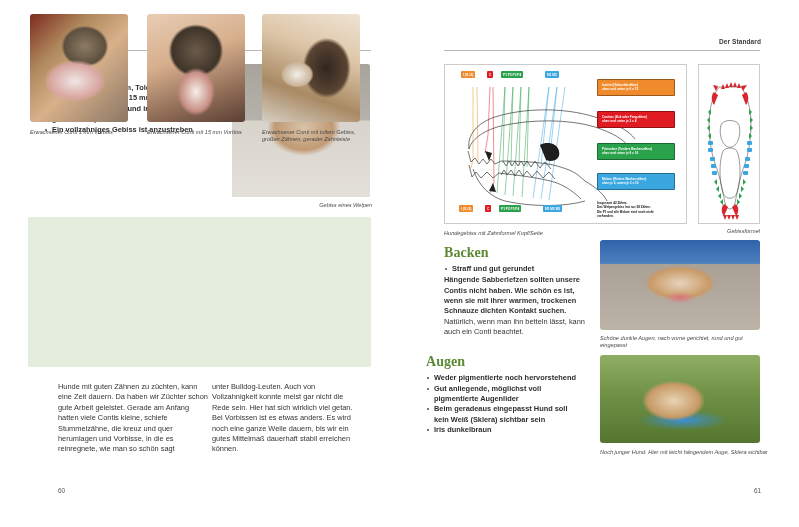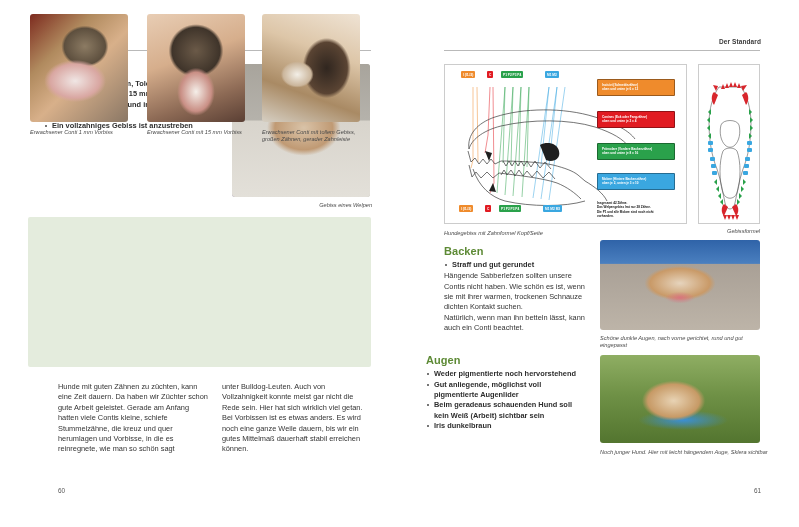--- a/index.html
+++ b/index.html
@@ -38,21 +38,21 @@
   .tri {
     display:inline-block; width:0;height:0;
     border-left:3.5px solid #6f9b3f;
     border-top:2.6px solid transparent;
     border-bottom:2.6px solid transparent;
     margin-right:3px; position:relative; top:0px;
   }
 
   
   h2.sec {
-    font-size:11px; color:#5d8a35; font-weight:bold; letter-spacing:.05px;
+    font-size:14px; color:#5d8a35; font-weight:bold; letter-spacing:.05px;font-family:Liberation Serif, serif;
   }
   ul.bullets { list-style:none; margin-top:3px; }
   ul.bullets li {
     position:relative; padding-left:8px;
     font-size:7.4px; font-weight:bold; color:#2e2e2e;
     line-height:10.2px; margin-bottom:.4px;
   }
   ul.bullets li:before {
     content:""; position:absolute; left:1px; top:4px;
     width:2px; height:2px; border-radius:50%; background:#4a4a4a;
@@ -77,21 +77,21 @@
     position:absolute; left:28px; top:217px; width:343px; height:150px;
     background:#e4ecdd; border-radius:2px;
   }
   .gb-photo { position:absolute; top:14px; width:98px; height:108px;
               border-radius:3px; overflow:hidden; }
   .gb1 { left:30px; } .gb2 { left:147px; } .gb3 { left:262px; }
   .gb-cap { position:absolute; top:129px; width:104px; }
   .gc1 { left:30px; } .gc2 { left:147px; } .gc3 { left:262px; }
 
   .col-a { position:absolute; left:58px;  top:382px; width:152px; }
-  .col-b { position:absolute; left:222px; top:382px; width:150px; }
+  .col-b { position:absolute; left:212px; top:382px; width:150px; }
   .folio-left  { position:absolute; left:58px; top:487px; }
 
   
   .diagram-box {
     position:absolute; left:445px; top:64px; width:243px; height:160px;
     background:#fff; border:1px solid #cccccc;
   }
   .formel-box {
     position:absolute; left:699px; top:64px; width:62px; height:160px;
     background:#fff; border:1px solid #cccccc;
@@ -386,30 +386,30 @@
     </div>
 
     <div class="cap cap-diagram" style="left:45px;">Hundegebiss mit Zahnformel Kopf/Seite</div>
     <div class="cap cap-formel" style="left:299px;">Gebissformel</div>
 
     <div class="backen-block" style="left:45px;">
       <h2 class="sec">Backen</h2>
       <ul class="bullets">
         <li>Straff und gut gerundet</li>
       </ul>
-      <p class="body" style="margin-top:1px;">Hängende Sabberlefzen sollten unsere Contis nicht haben. Wie schön es ist, wenn sie mit ihrer warmen, trockenen Schnauze dichten Kontakt suchen.</p>
+      <p class="body" style="margin-top:1px;font-weight:bold;">Hängende Sabberlefzen sollten unsere Contis nicht haben. Wie schön es ist, wenn sie mit ihrer warmen, trockenen Schnauze dichten Kontakt suchen.</p>
       <p class="body">Natürlich, wenn man ihn betteln lässt, kann auch ein Conti beachtet.</p>
     </div>
 
     <div class="augen-block" style="left:27px;">
       <h2 class="sec">Augen</h2>
       <ul class="bullets">
         <li>Weder pigmentierte noch hervorstehend</li>
         <li>Gut anliegende, möglichst voll pigmentierte Augenlider</li>
-        <li>Beim geradeaus schauenden Hund soll kein Weiß (Arbeit) sichtbar sein</li>
+        <li>Beim geradeaus eingepasst Hund soll kein Weiß (Sklera) sichtbar sein</li>
         <li>Iris dunkelbraun</li>
       </ul>
     </div>
 
     <div class="rphoto1" style="left:201px;">
       <div class="ph ph-head"></div>
     </div>
     <div class="cap cap-r1" style="left:201px;">Schöne dunkle Augen, nach vorne gerichtet, rund und gut eingepasst</div>
 
     <div class="rphoto2" style="left:201px;">

